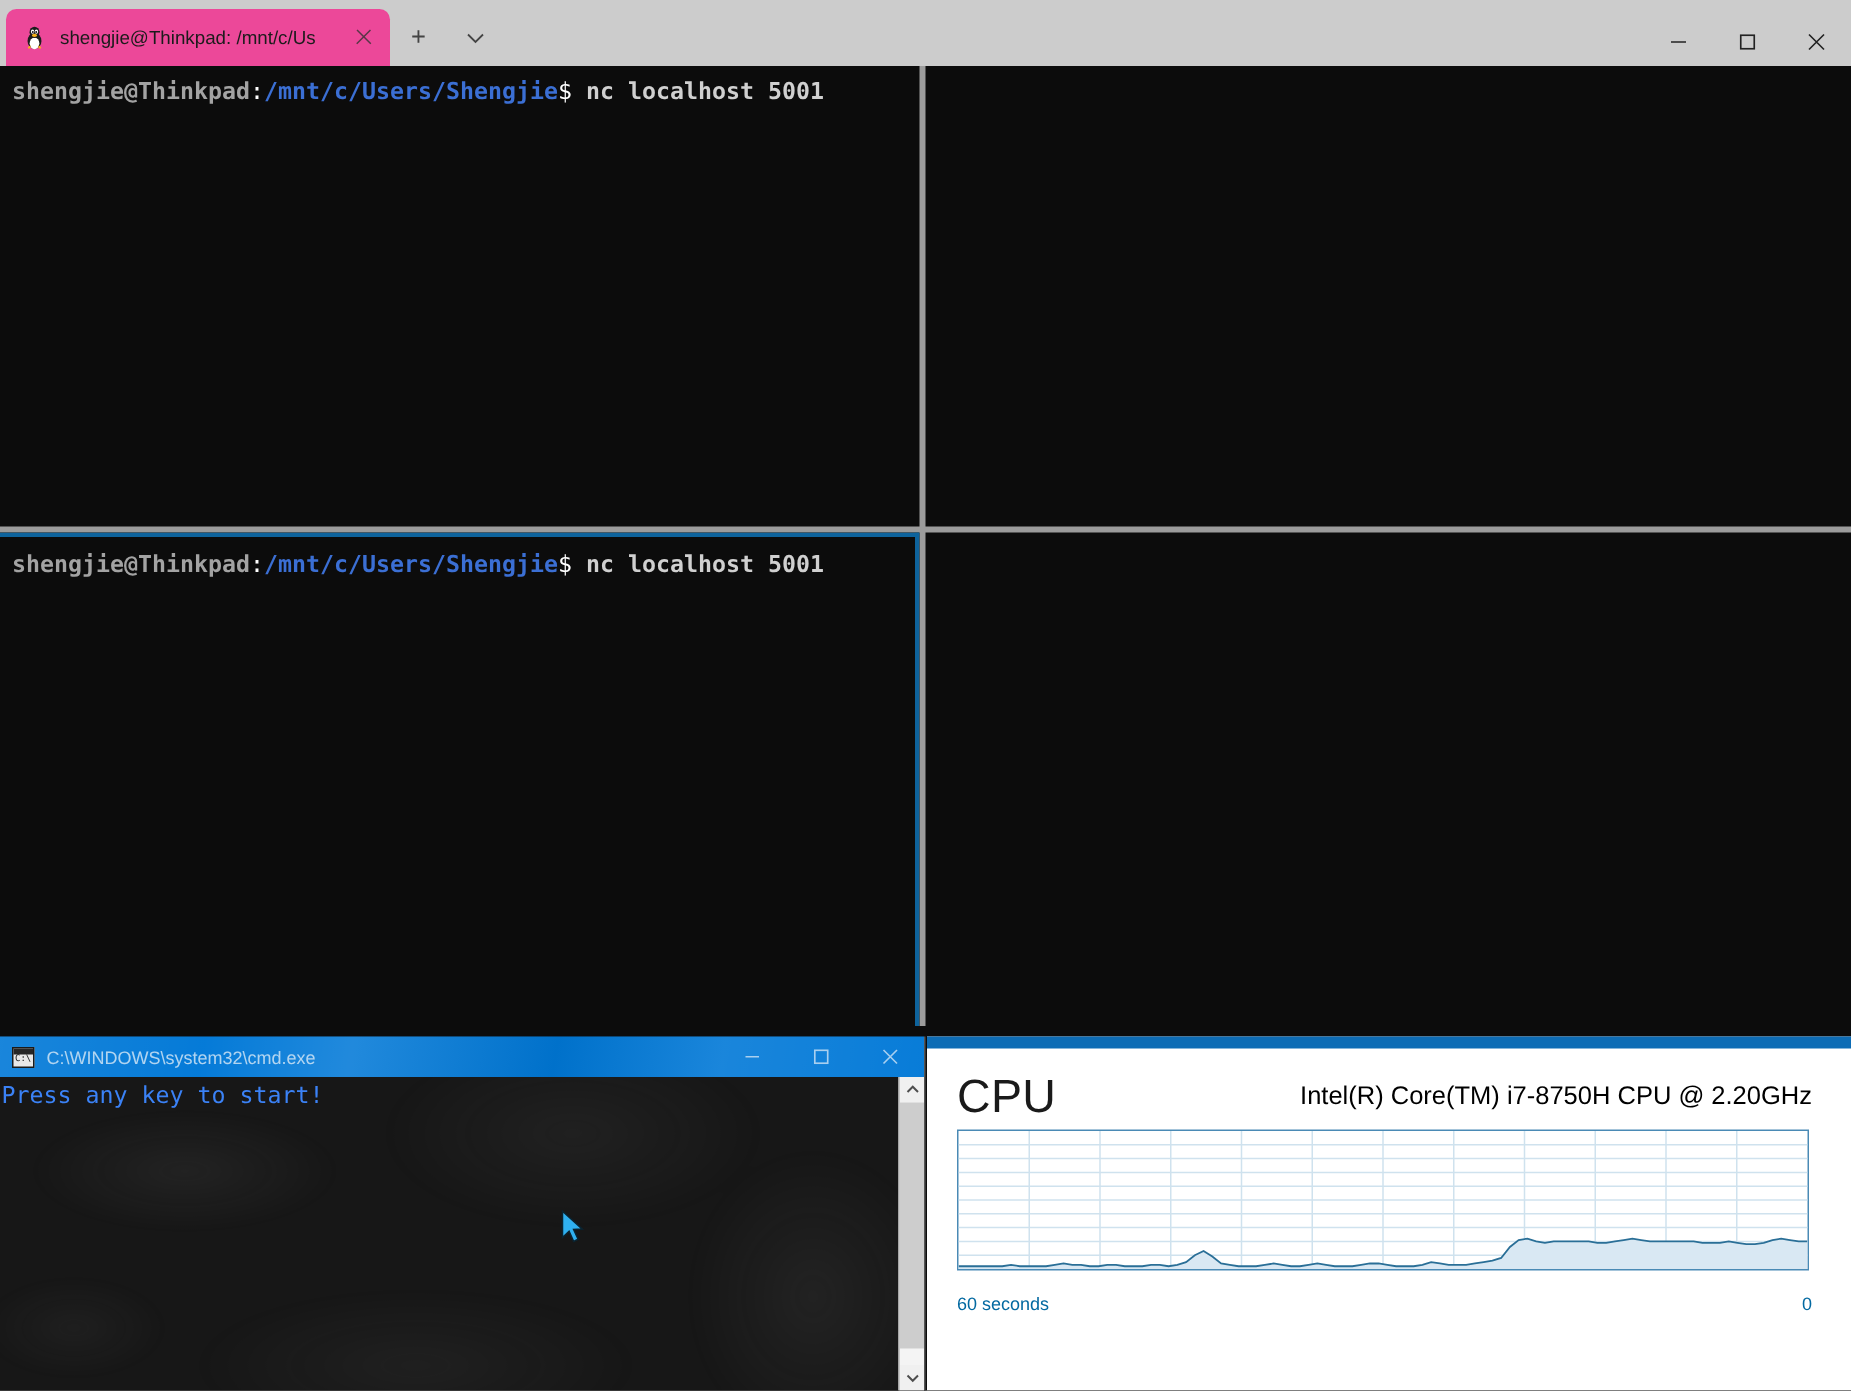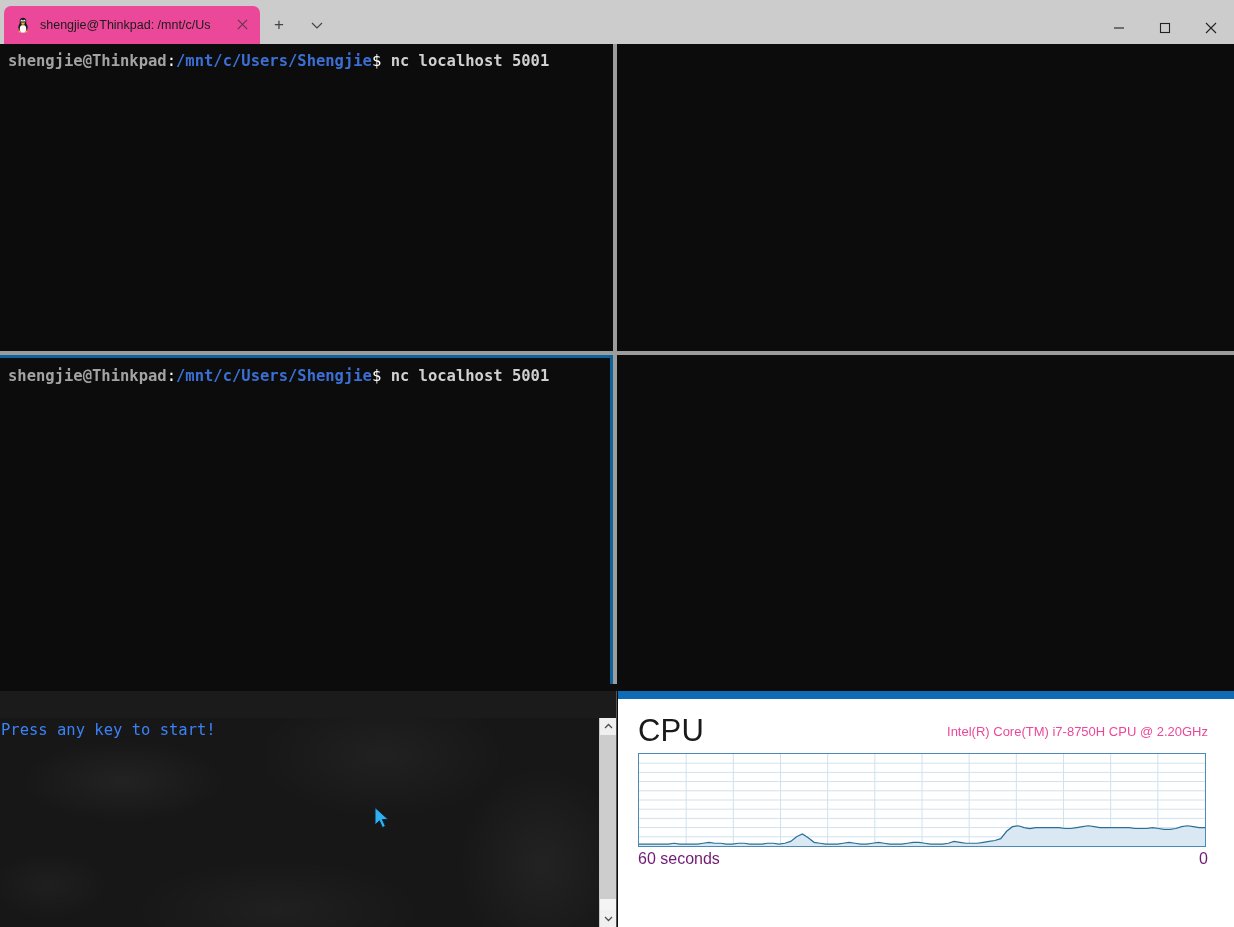--- a/index.html
+++ b/index.html
@@ -163,33 +163,33 @@
     position:absolute; left:618px; top:691px; width:616px; height:236px;
     background:#ffffff; z-index:9;
   }
   #tmaccent{ height:8px; background:#0d6cb5; }
   #tmbody{ padding:14px 26px 0 20px; position:relative; height:228px; }
   #tmhead{ display:flex; align-items:center; }
   #tmtitle{
     font-size:31px; color:#1a1a1a; font-weight:400; letter-spacing:.2px;
   }
   #tmsub{
-    margin-left:auto; font-size:13px; color:#ec4899;
+    margin-left:auto; font-size:17px; color:#000000;
   }
   #tmlabels{
     display:flex; margin-top:8px; font-size:12px; color:#444;
   }
   #tmmax{ margin-left:auto; }
   #chart{
     margin-top:4px; width:568px; height:94px;
     border:1px solid #4a8ab5; position:relative; background:#fff;
   }
   #chart svg{ display:block; }
   #tmfoot{
-    display:flex; margin-top:3px; font-size:16px; color:#701a75; width:570px;
+    display:flex; margin-top:15px; font-size:12px; color:#0369a1; width:570px;
   }
   #tmzero{ margin-left:auto; }
 </style>
 </head>
 <body>
 
 <div id="tabbar">
   <div class="tab">
     <svg class="tuxicon" viewBox="0 0 24 24">
       <ellipse cx="12" cy="15" rx="6.2" ry="7.2" fill="#1c1c1c"></ellipse>
@@ -255,20 +255,41 @@
   </div>
 
   <div class="pane p-br">
     <div class="cmdline indent" style="padding-top:11px;">
       
     </div>
   </div>
 </div>
 
 <div id="cmdwin">
+  <div id="cmdtitle">
+    <span class="cmdicon"></span>
+    <span id="cmdtitletext">C:\WINDOWS\system32\cmd.exe</span>
+    <div id="cmdctrls">
+      <div class="cbtn">
+        <svg width="11" height="11" viewBox="0 0 11 11">
+          <path d="M1 5.5h9" stroke="#dceaf7" stroke-width="1.1"></path>
+        </svg>
+      </div>
+      <div class="cbtn">
+        <svg width="11" height="11" viewBox="0 0 11 11">
+          <rect x="1.2" y="1.2" width="8.6" height="8.6" stroke="#dceaf7" stroke-width="1.1" fill="none"></rect>
+        </svg>
+      </div>
+      <div class="cbtn">
+        <svg width="11" height="11" viewBox="0 0 11 11">
+          <path d="M1 1l9 9M10 1L1 10" stroke="#dceaf7" stroke-width="1.1"></path>
+        </svg>
+      </div>
+    </div>
+  </div>
 
   <div id="cmdbody">
     <div id="cmdtext">Press any key to start!</div>
   </div>
 
   <div id="cmdscroll">
     <div class="sbarrow">
       <svg width="9" height="9" viewBox="0 0 9 9">
         <path d="M1 6l3.5-3.5L8 6" stroke="#4d4d4d" stroke-width="1.3" fill="none"></path>
       </svg>

